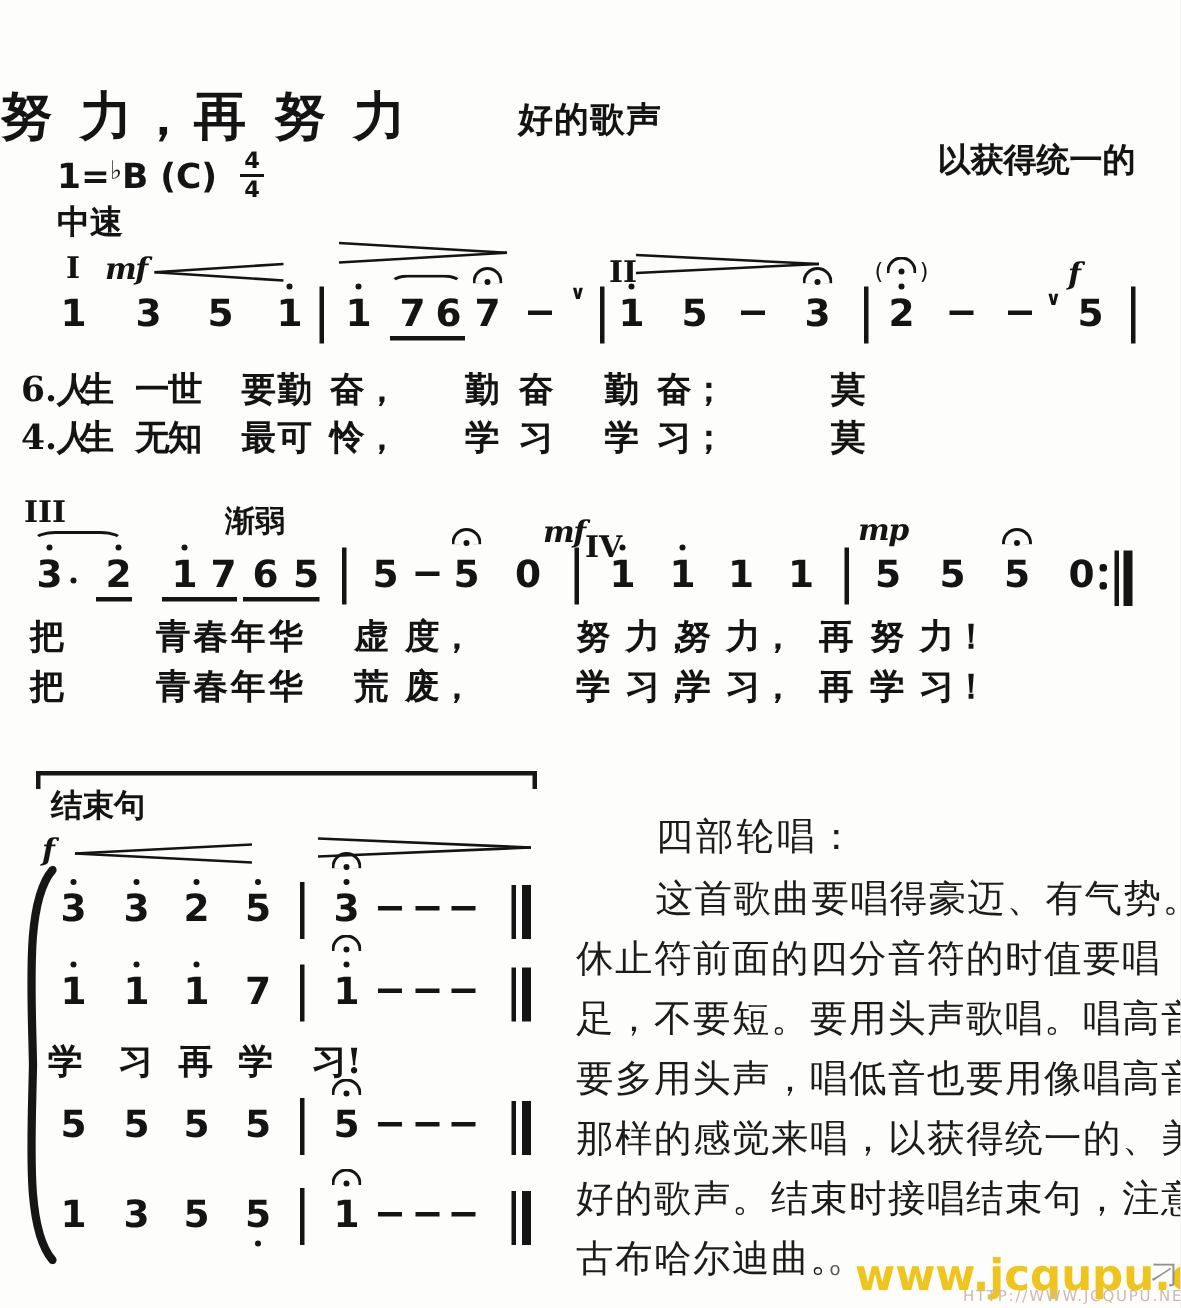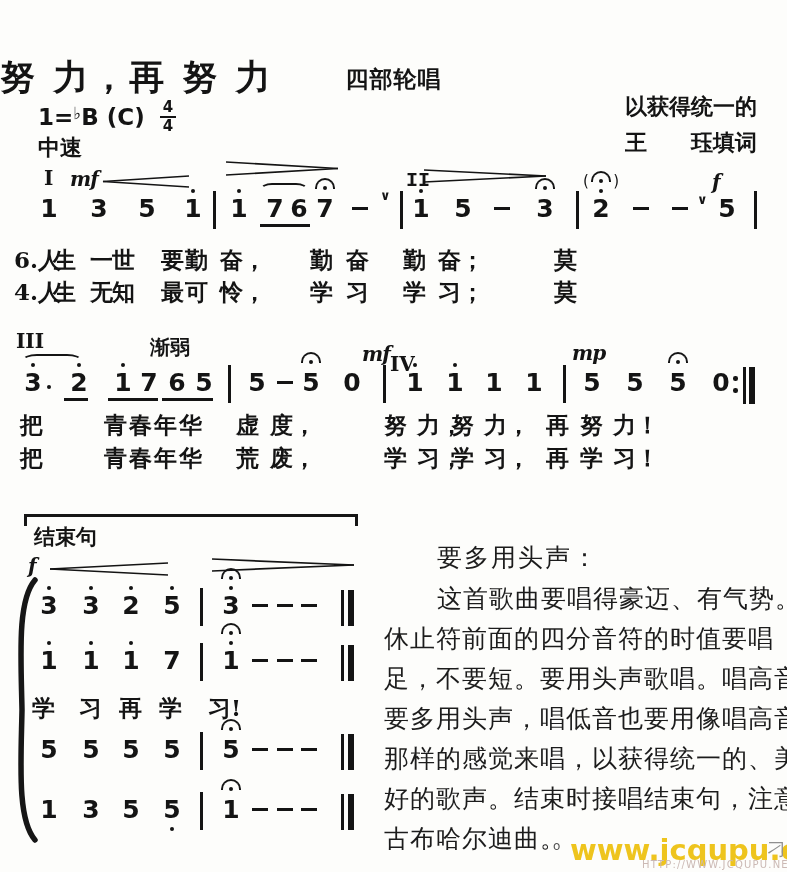--- a/index.html
+++ b/index.html
@@ -58,33 +58,32 @@
   .wm{left:570px;top:833px;font:600 29px "DejaVu Sans",sans-serif;color:#eec41d;letter-spacing:0px;}
   .wm-sub{left:642px;top:859px;font:400 10px "DejaVu Sans",sans-serif;color:#cbb9b4;letter-spacing:1.2px;white-space:nowrap;}
   .wm-dot{left:553px;top:839px;font:400 12px "DejaVu Sans",sans-serif;color:#555;}
   .wm-edge{left:768px;top:838px;font:400 17px "DejaVu Serif",serif;color:#8f8f8f;}
 </style>
 </head>
 <body>
 
 <div id="score">
   <div class="abs title">努 力，再 努 力</div>
-  <div class="abs subtitle">四部轮唱</div>
+  <div class="abs subtitle">好的歌声</div>
 
   <div class="abs keyblock">
     <span>1=</span><span class="flat">♭</span><span>B (C)</span>
     <span class="frac">
       <span class="n">4</span>
       <span class="d">4</span>
     </span>
   </div>
   <div class="abs tempo">中速</div>
 
   <div class="abs credit" style="top:92px;">以获得统一的</div>
-  <div class="abs credit" style="top:128px;">王　　珏填词</div>
 
   <div id="music-root">
       <div class="mline" style="top: 196px;">
         <span class="roman" style="left: 44px; top: -30px;">I</span>
         <span class="dyn" style="left: 70px; top: -29px;">mf</span>
         <svg width="86" height="11" style="position: absolute; left: 103px; top: -20px; overflow: visible;">
           <line x1="0" y1="5.5" x2="86" y2="0" stroke="#141414" stroke-width="1.7"></line>
           <line x1="0" y1="5.5" x2="86" y2="11" stroke="#141414" stroke-width="1.7"></line>
         </svg>
         <div class="note" style="left: 38px;"><span class="num">1</span></div>
@@ -98,21 +97,21 @@
         </svg>
         <div class="note" style="left: 228px;"><div class="dot hi"></div><span class="num">1</span></div>
         <div class="slur" style="left: 260px; width: 48px; top: -13px;"></div>
         <div class="note" style="left: 264px;"><span class="num">7</span></div>
         <div class="note" style="left: 288px;"><span class="num">6</span></div>
         <div class="ul" style="left: 260px; width: 50px; top: 28px;"></div>
         <div class="note" style="left: 314px;"><span class="num">7</span><div class="ferm" style="top: -18px;"></div></div>
         <div class="dash" style="left: 352px;"></div>
         <span class="breath" style="left: 380px; top: -8px;">∨</span>
         <div class="bar" style="left: 400px;"></div>
-        <span class="roman" style="left: 406px; top: -27px; font-family: Liberation Mono, monospace;">II</span>
+        <span class="roman" style="left: 406px; top: -27px;">II</span>
         <svg width="122" height="12" style="position: absolute; left: 424px; top: -26px; overflow: visible;">
           <line x1="0" y1="0" x2="122" y2="6" stroke="#141414" stroke-width="1.7"></line>
           <line x1="0" y1="12" x2="122" y2="6" stroke="#141414" stroke-width="1.7"></line>
         </svg>
         <div class="note" style="left: 410px;"><div class="dot hi"></div><span class="num">1</span></div>
         <div class="note" style="left: 452px;"><span class="num">5</span></div>
         <div class="dash" style="left: 494px;"></div>
         <div class="note" style="left: 534px;"><span class="num">3</span><div class="ferm" style="top: -18px;"></div></div>
         <div class="bar" style="left: 576px;"></div>
         <div class="note" style="left: 590px;"><div class="dot hi"></div><span class="num">2</span><div class="ferm" style="top: -25px;"></div><span class="fpar" style="left: -7px;">(</span><span class="fpar" style="right: -7px;">)</span></div>
@@ -302,21 +301,21 @@
         <span class="" style="left: 208px;">习!</span>
       </div>
     </div>
 
   <div class="abs end-bracket"></div>
   <div class="abs end-label">结束句</div>
   <svg class="brace" width="32" height="266" viewBox="0 0 32 266">
     <path d="M27 3 C9 24 13 80 14 133 C13 186 9 242 27 263" fill="none" stroke="#161616" stroke-width="5.5" stroke-linecap="round"></path>
   </svg>
 
-  <div class="abs tips-title" style="left:437px;top:541px;">要多用头声：</div>
+  <div class="abs tips-title" style="left:437px;top:541px;">四部轮唱：</div>
   <div id="tips-root">
       <div class="tipline" style="left: 437px; top: 582px;">这首歌曲要唱得豪迈、有气势。</div>
       <div class="tipline" style="left: 384px; top: 622px;">休止符前面的四分音符的时值要唱</div>
       <div class="tipline" style="left: 384px; top: 662px;">足，不要短。要用头声歌唱。唱高音</div>
       <div class="tipline" style="left: 384px; top: 702px;">要多用头声，唱低音也要用像唱高音</div>
       <div class="tipline" style="left: 384px; top: 742px;">那样的感觉来唱，以获得统一的、美</div>
       <div class="tipline" style="left: 384px; top: 782px;">好的歌声。结束时接唱结束句，注意</div>
       <div class="tipline" style="left: 384px; top: 822px;">古布哈尔迪曲。</div>
     </div>
 

